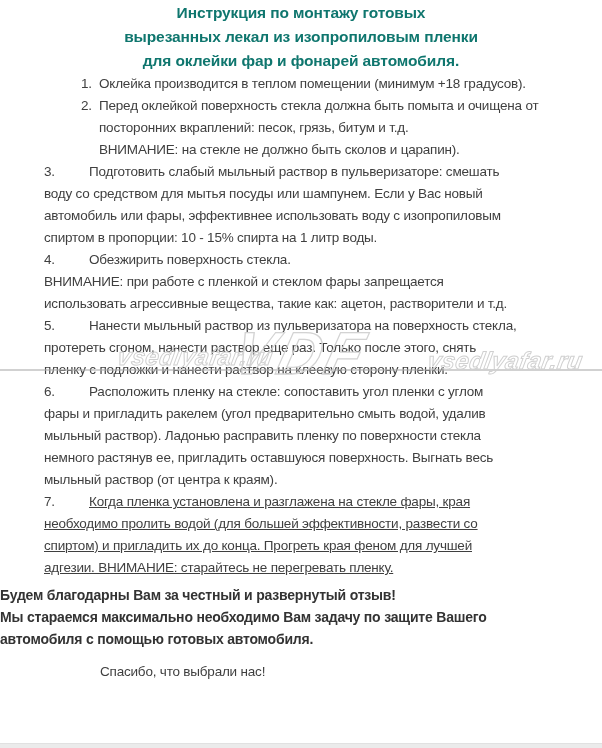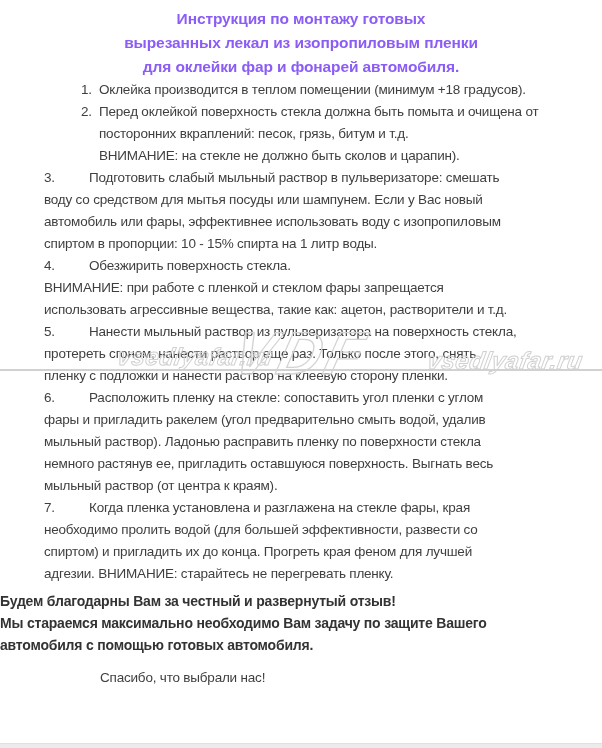--- a/index.html
+++ b/index.html
@@ -10,43 +10,43 @@
     background: #ffffff;
     overflow: hidden;
     font-family: "Liberation Sans", "DejaVu Sans", sans-serif;
     color: #3f3f3f;
     font-size: 13.5px;
     line-height: 22px;
     letter-spacing: -0.2px;
   }
   .content { position: relative; z-index: 2; }
   .title {
-    padding-top: 7px;
+    padding-top: 1px;
     text-align: center;
     font-weight: bold;
     font-size: 15.5px;
     line-height: 24px;
-    color: #8b5cf6;
+    color: #0f766e;
     letter-spacing: -0.1px;
   }
   p.item { margin: 0; }
   .item .txt { white-space: pre-line; }
   
   .item.list { position: relative; margin-left: 81px; padding-left: 18px; width: 495px; }
   .item.list .num { position: absolute; left: 0; top: 0; }
   
   .item.tab { margin-left: 44px; width: 480px; }
   .item.tab .num { display: inline-block; width: 45px; }
   .i1 { margin-top: 14px; }
   .i2 { margin-top: 12px; }
   .i3 { margin-top: 8px; }
   .i4 { margin-top: 6px; }
   .i5 { margin-top: 7px; }
   .i6 { margin-top: 11px; }
-  .i7 { margin-top: 3px; }
+  .i7 { margin-top: 3px; text-decoration: underline; }
   .footer-bold {
     margin-top: 5px;
     text-align: left;
     font-weight: bold;
     font-size: 14px;
     line-height: 22px;
     color: #333333;
   }
   .thanks { margin-top: 11px; margin-left: 100px; }
   

